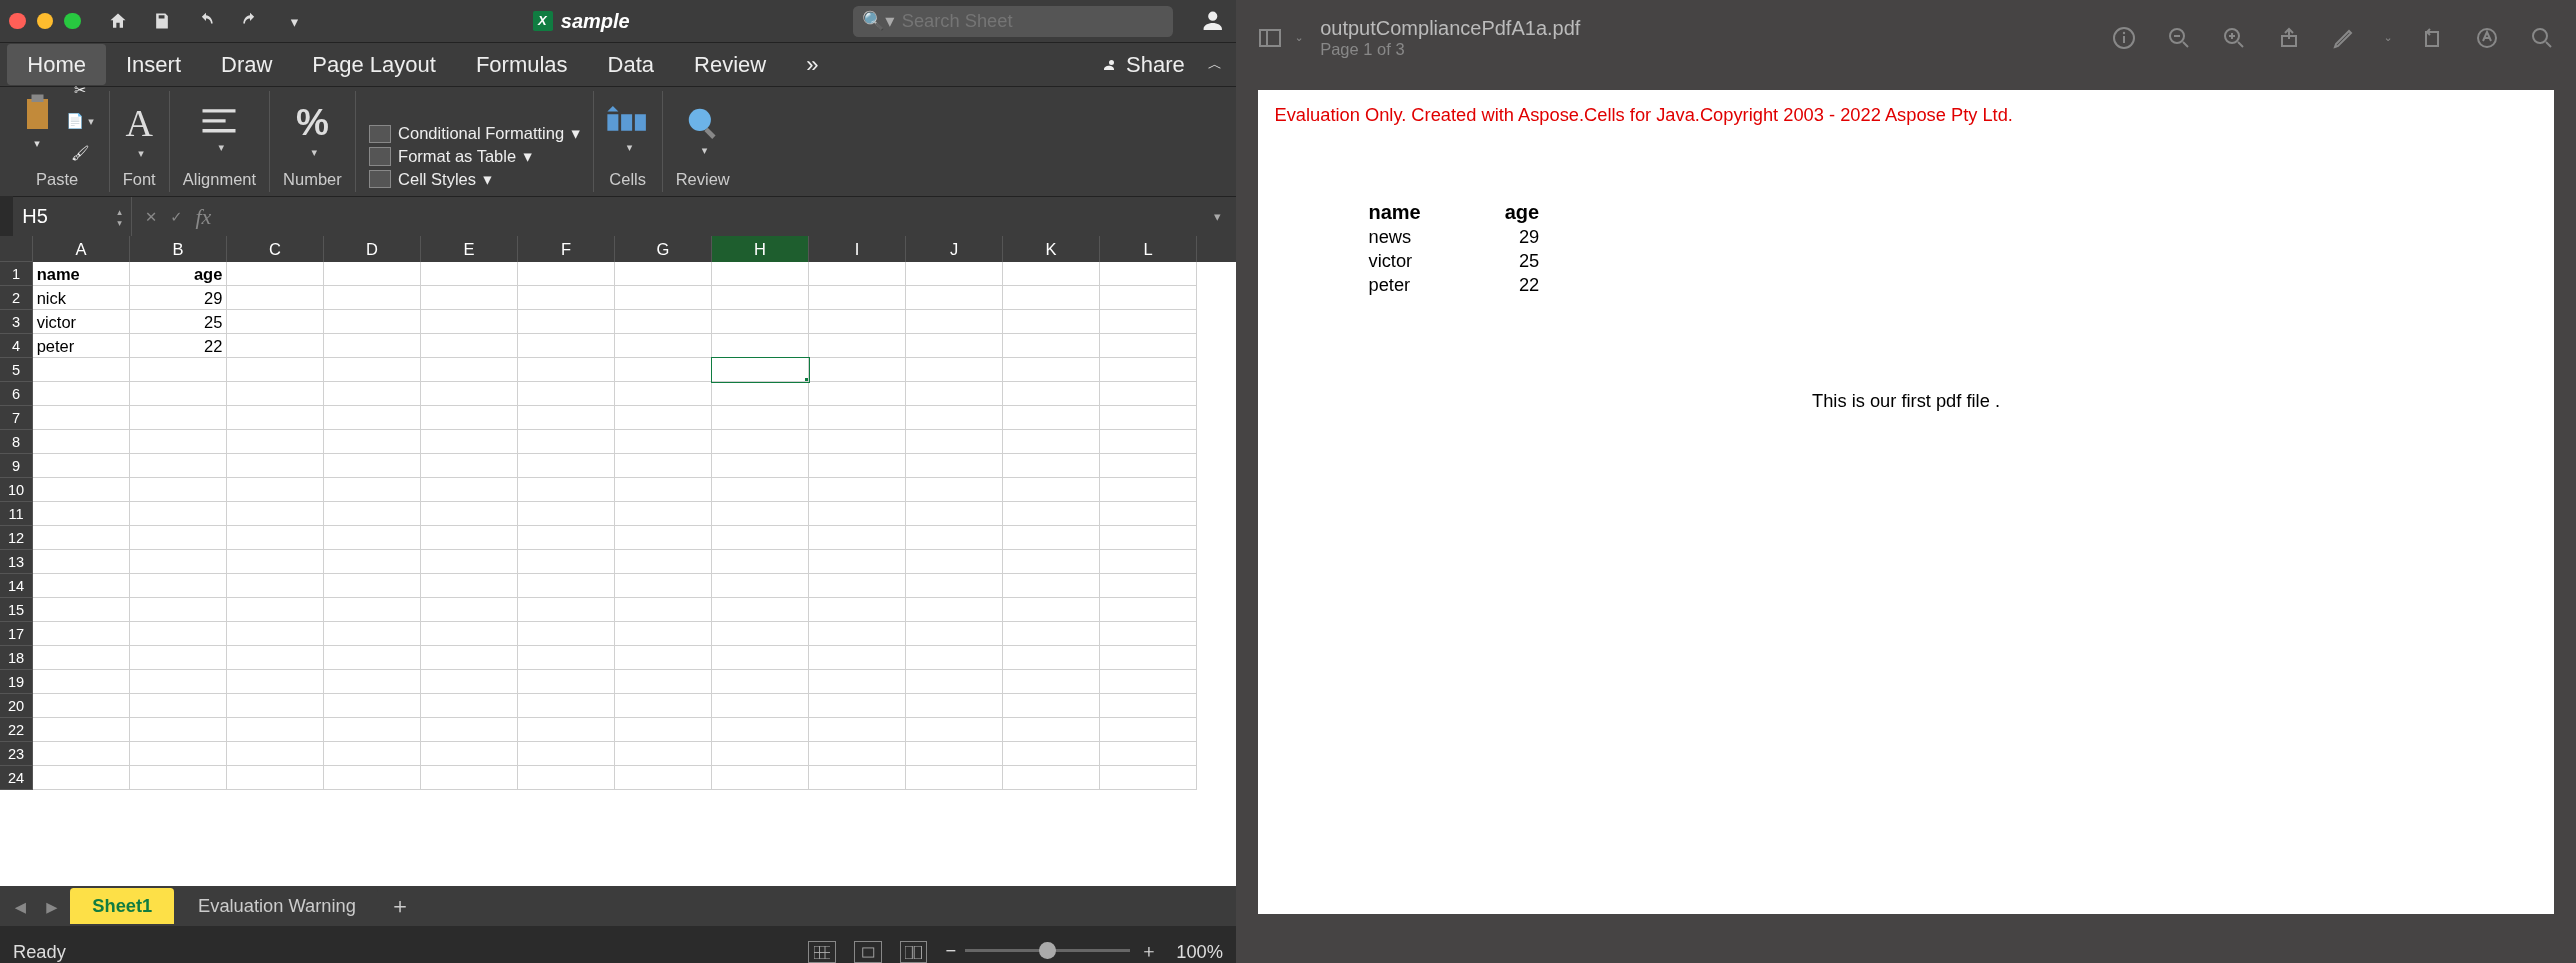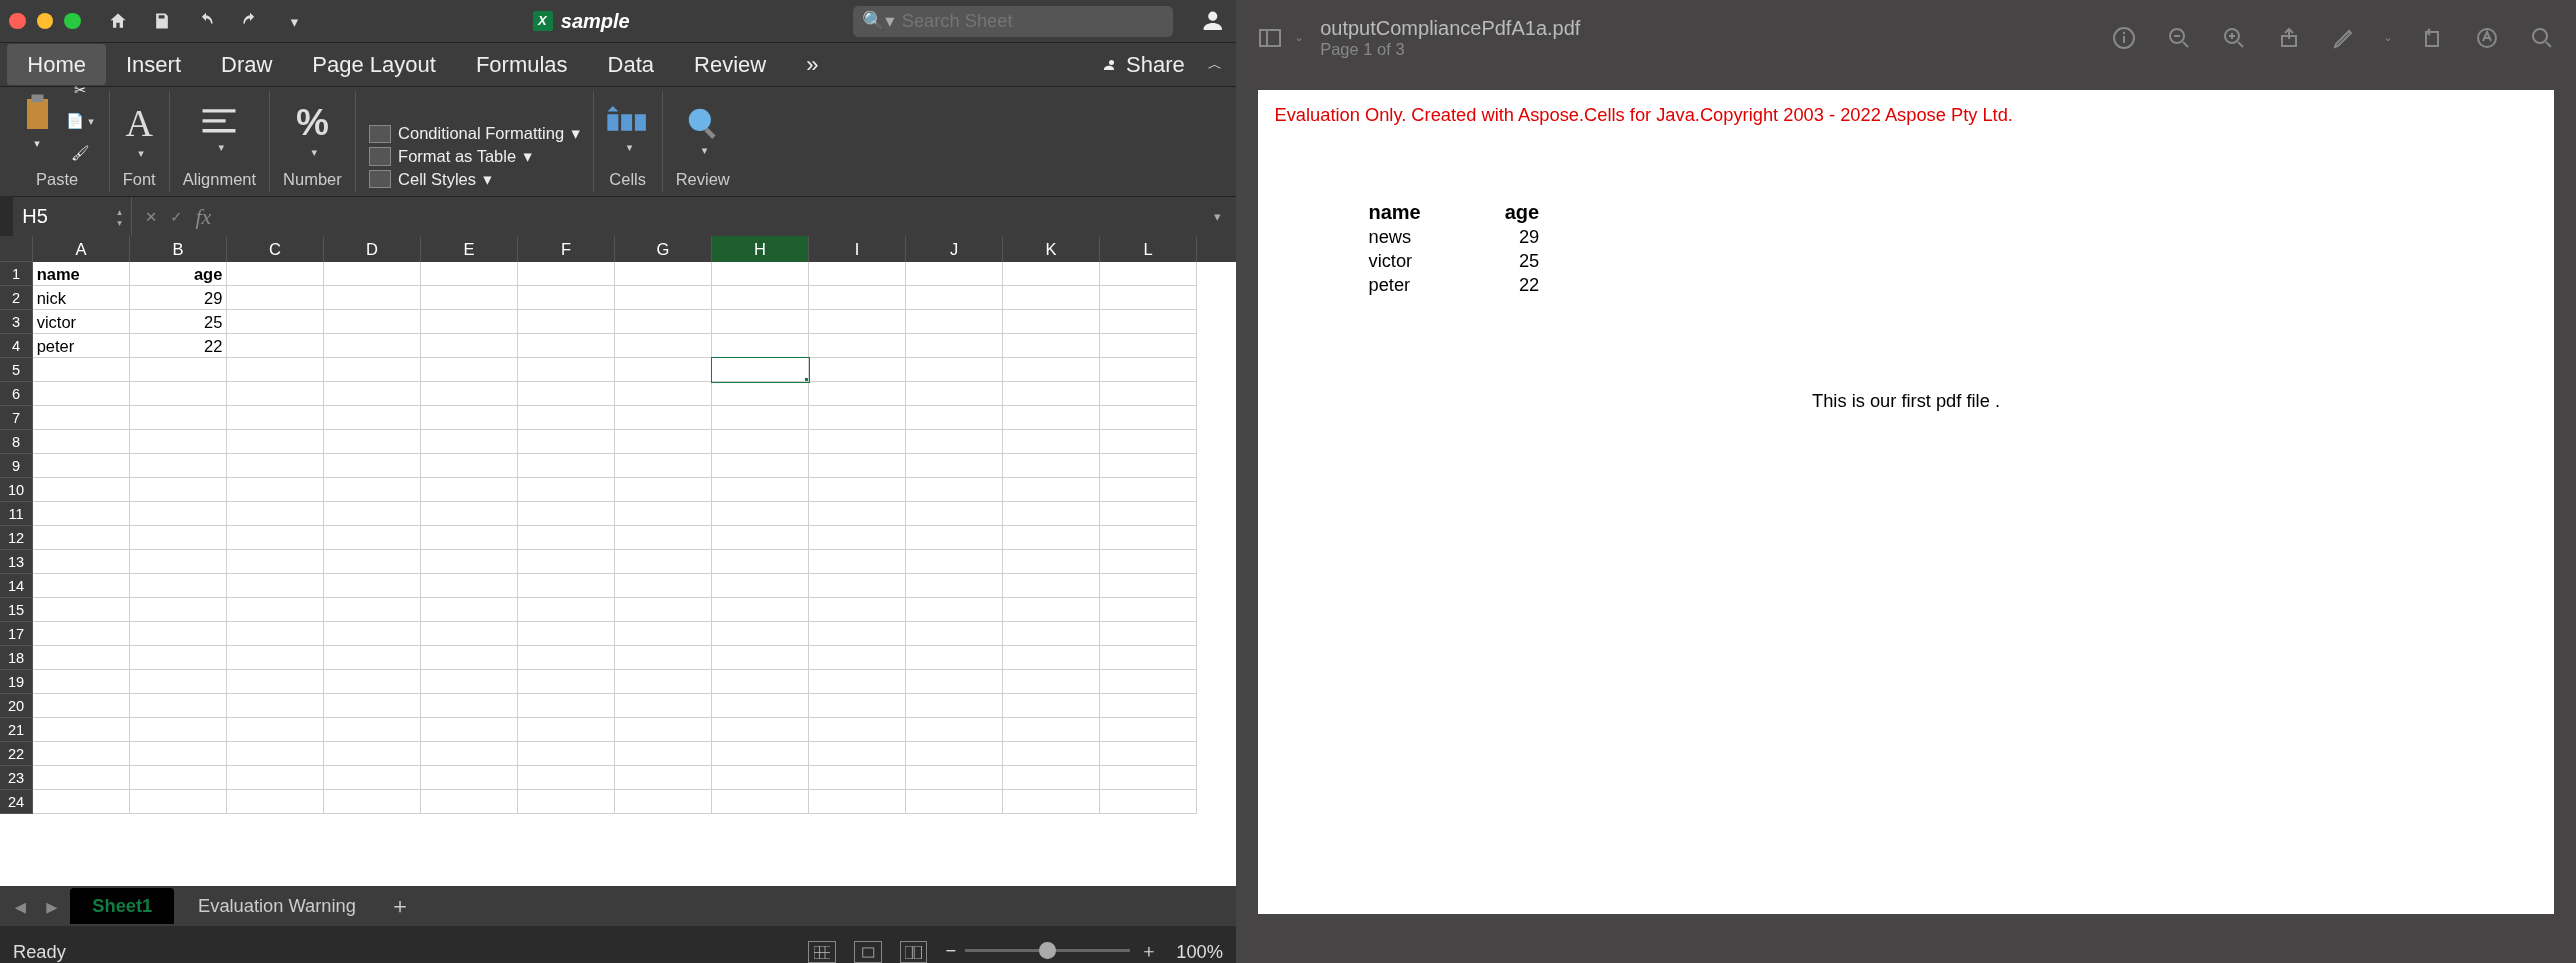--- a/index.html
+++ b/index.html
@@ -66,21 +66,21 @@
   .cell { width:97px; border-right:0.9px solid #d0d0d0; border-bottom:0.9px solid #d0d0d0; font-size:16.5px; line-height:24px; padding:0 3.7px; overflow:hidden; white-space:nowrap;}
   .cell.b { font-weight:bold;}
   .cell.r { text-align:right;}
   .cell.active { outline:1.8px solid #107c41; outline-offset:-0.9px; position:relative;}
   .cell.active::after { content:""; position:absolute; right:-2.7px; bottom:-2.7px; width:5.5px; height:5.5px; background:#107c41;}
 
   
   .sheetbar { height:40px; display:flex; align-items:center; background:#3c3c3c; padding:0 7.3px; gap:5.5px;}
   .nav-arrow { width:26px; height:26px; display:flex; align-items:center; justify-content:center; color:#888;}
   .sheet-tab { padding: 7.3px 22px; font-size:18.3px; background:#3c3c3c; color:#ccc; border-top-left-radius:3.7px;border-top-right-radius:3.7px;}
-  .sheet-tab.active { background:#000000; color:#107c41; font-weight:600;}
+  .sheet-tab.active { background:#fde047; color:#107c41; font-weight:600;}
   .sheet-add { width:33px; height:33px; display:flex; align-items:center; justify-content:center; color:#ccc; font-size:22px;}
 
   
   .statusbar { height:37px; display:flex; align-items:flex-end; background:#2b2b2b; padding:0 13px; gap:18.3px; font-size:18.3px; color:#ddd;}
   .statusbar .spacer { flex:1;}
   .view-btn { width:27.5px; height:22px; border:0.9px solid #888; display:flex; align-items:center; justify-content:center;}
   .zoom-slider { display:flex; align-items:center; gap:9.2px;}
   .zs-track { width:165px; height:3.7px; background:#666; position:relative;}
   .zs-thumb { width:16.5px; height:16.5px; border-radius:50%; background:#aaa; position:absolute; top:-6.4px; left:74px;}
 
@@ -567,35 +567,20 @@
           <div class="cell"></div>
           <div class="cell"></div>
           <div class="cell"></div>
           <div class="cell"></div>
           <div class="cell"></div>
           <div class="cell"></div>
           <div class="cell"></div>
         </div>
         <div class="row">
           <div class="row-h">20</div>
-          <div class="cell"></div>
-          <div class="cell"></div>
-          <div class="cell"></div>
-          <div class="cell"></div>
-          <div class="cell"></div>
-          <div class="cell"></div>
-          <div class="cell"></div>
-          <div class="cell"></div>
-          <div class="cell"></div>
-          <div class="cell"></div>
-          <div class="cell"></div>
-          <div class="cell"></div>
-        </div>
-        <div class="row">
-          <div class="row-h">21</div>
           <div class="cell"></div>
           <div class="cell"></div>
           <div class="cell"></div>
           <div class="cell"></div>
           <div class="cell"></div>
           <div class="cell"></div>
           <div class="cell"></div>
           <div class="cell"></div>
           <div class="cell"></div>
           <div class="cell"></div>

